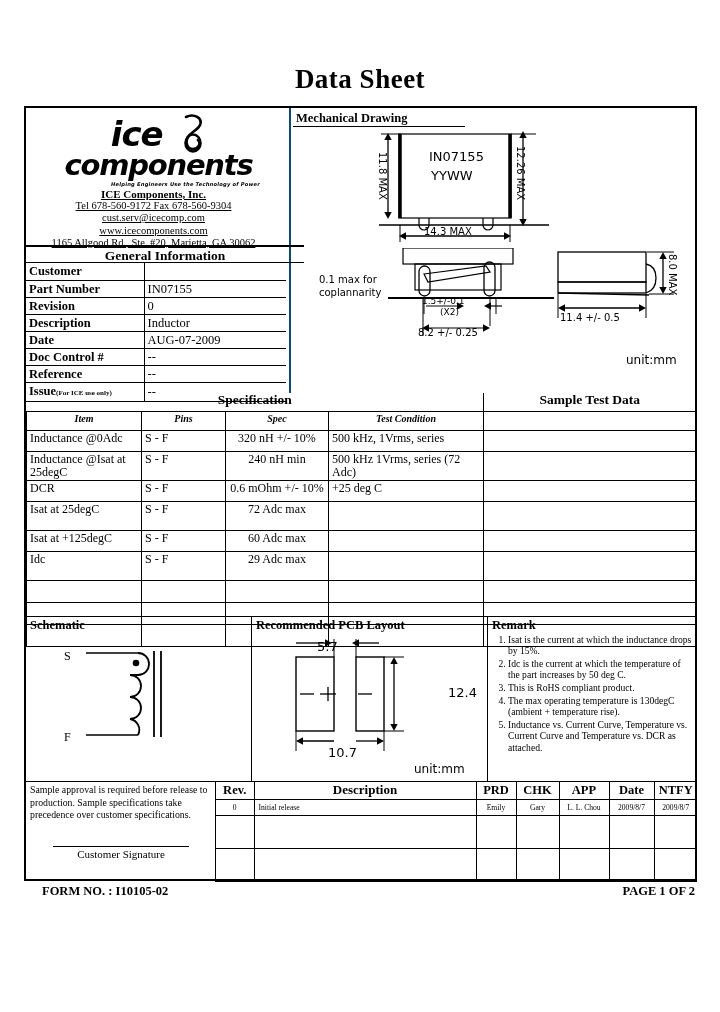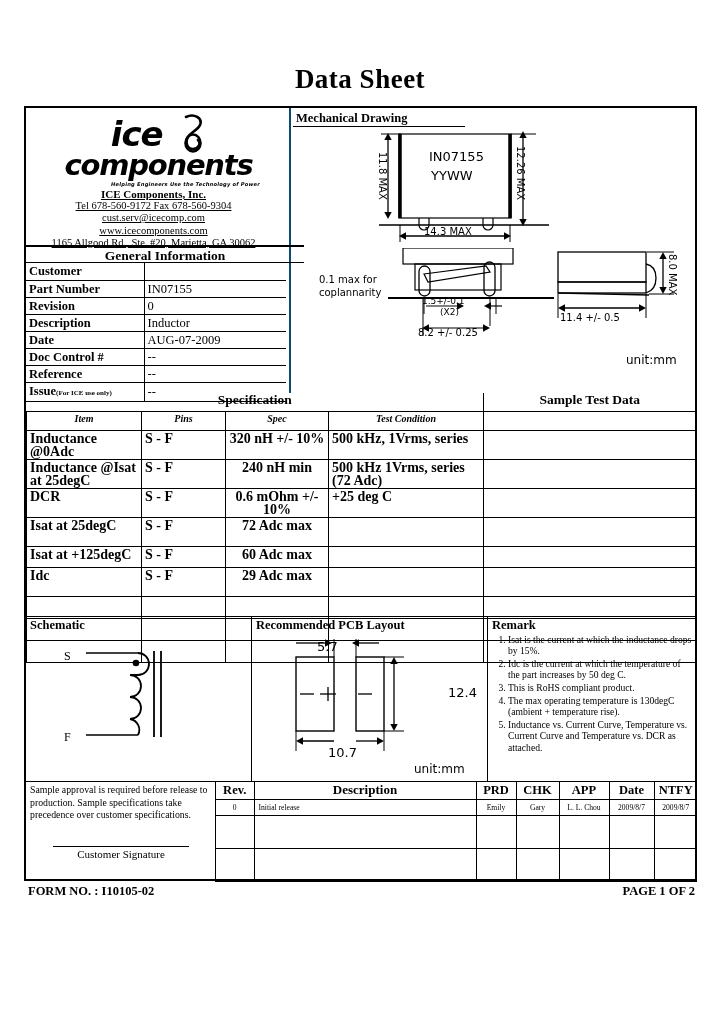--- a/index.html
+++ b/index.html
@@ -178,25 +178,25 @@
     left: 0; top: 285px;
     width: 100%;
   }
   table.spec {
     width: 100%;
     border-collapse: collapse;
     table-layout: fixed;
   }
   table.spec td, table.spec th {
     border: 1px solid #000;
-    font-size: 14px;
+    font-size: 12px;
     padding: 1px 3px;
     line-height: 13px;
     vertical-align: top;
-    font-weight: bold;
+    font-weight: normal;
   }
   table.spec th.band {
     border-top: none;
     border-left: none;
     border-right: 1.3px solid #000;
     font-weight: bold;
     font-size: 13.5px;
     text-align: center;
     height: 18px;
     padding: 0;
@@ -297,21 +297,21 @@
   table.rev tr:first-child > * { border-top: none; }
 
   
   .footer {
     position: absolute;
     left: 24px; top: 884px;
     width: 673px;
     font-size: 12.5px;
     font-weight: bold;
   }
-  .footer .l { position: absolute; left: 4px; top: 0; }
+  .footer .l { position: absolute; left: 18px; top: 0; }
   .footer .r { position: absolute; right: 2px; top: 0; }
   svg { display: block; }
   .abs { position: absolute; }
 </style>
 </head>
 <body>
 
 <div class="page">
 
   <div class="sheet-title">Data Sheet</div>

